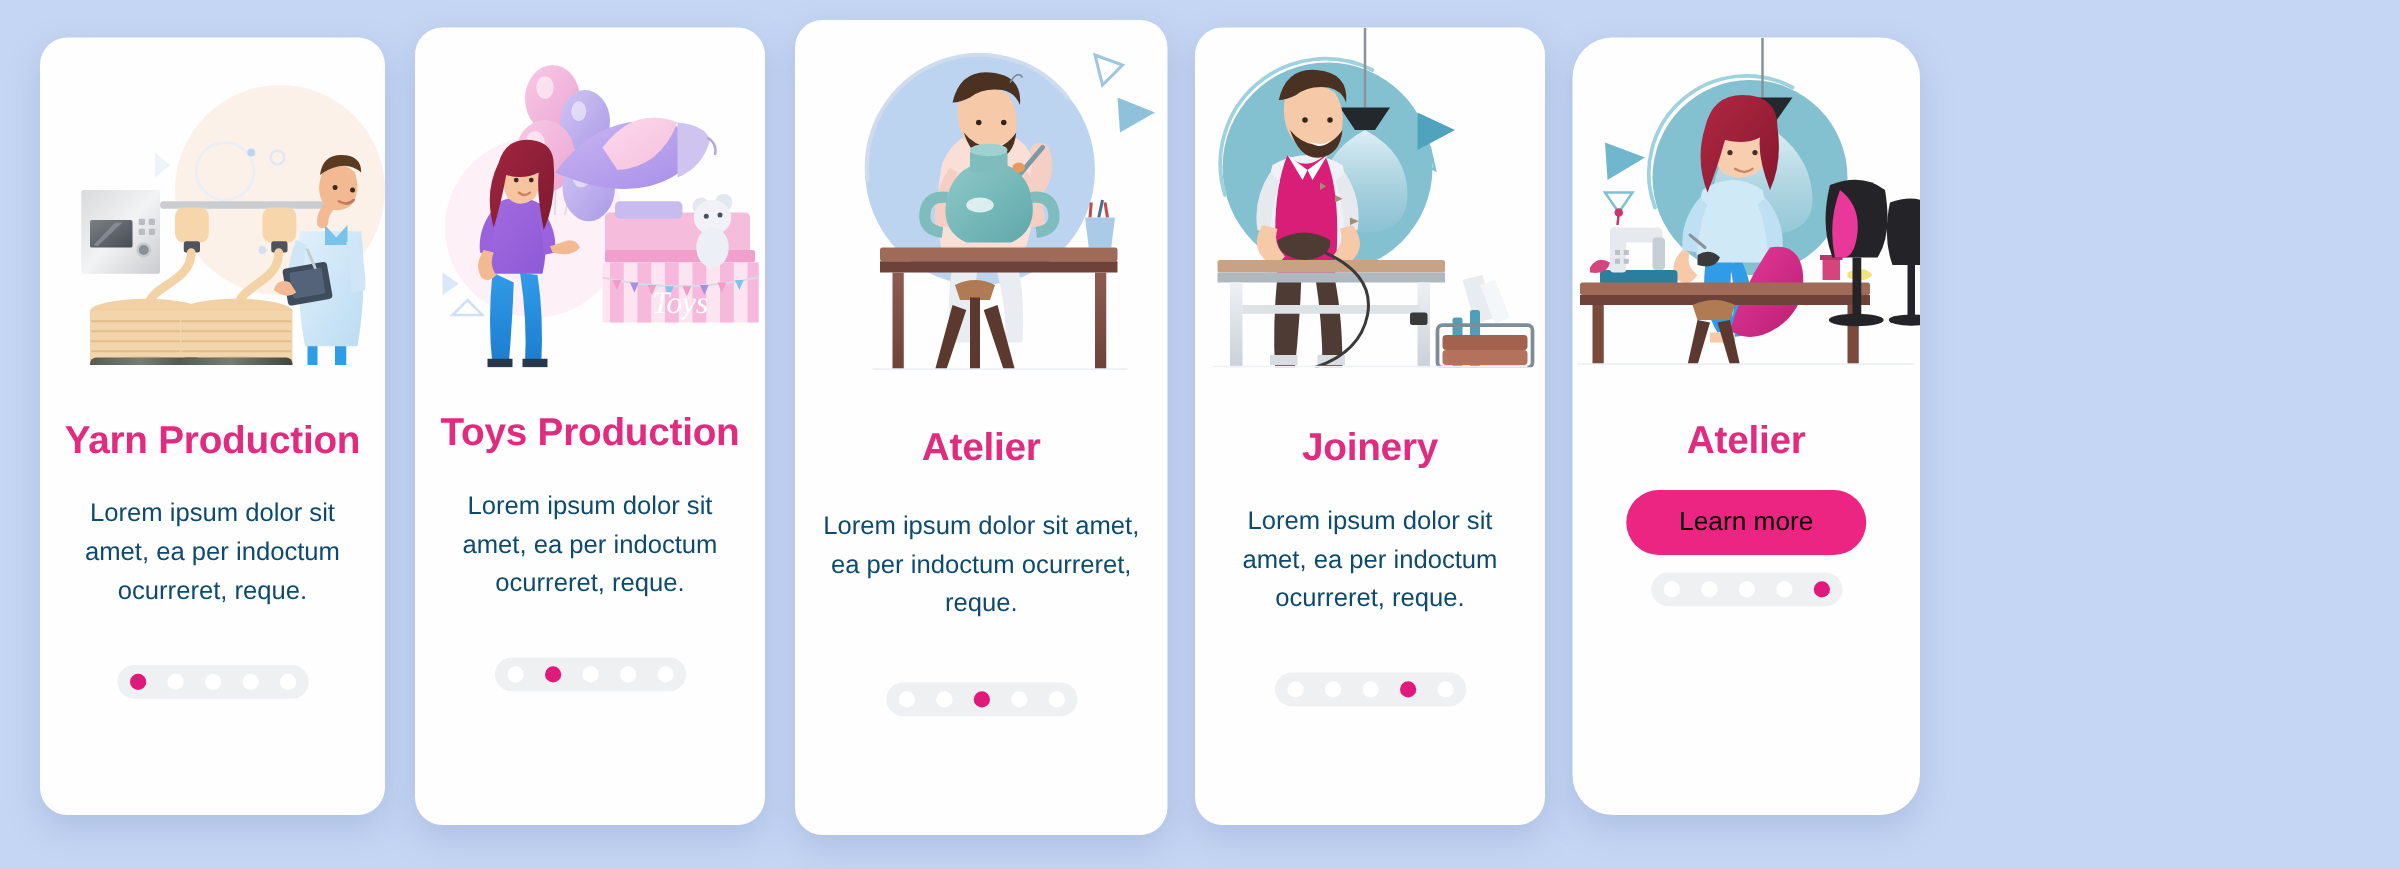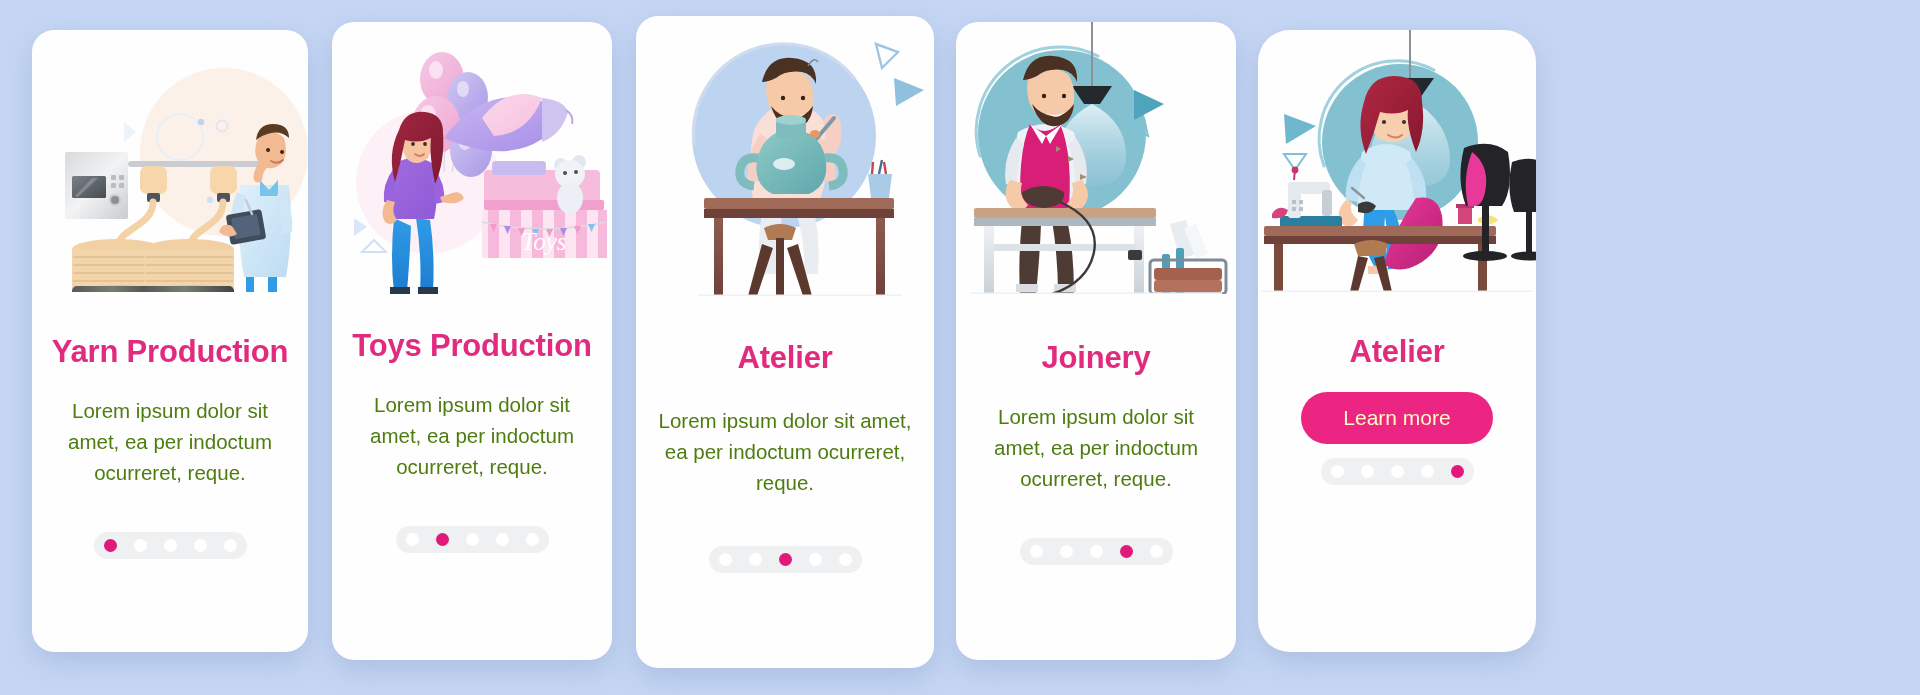--- a/index.html
+++ b/index.html
@@ -38,21 +38,21 @@
     font-size: 31px;
     font-weight: bold;
     color: #e12b7f;
     text-align: center;
     letter-spacing: -.2px;
     width: 100%;
   }
   .card-desc {
     font-size: 20.5px;
     line-height: 1.50;
-    color: #4d7c0f;
+    color: #0c4a6e;
     text-align: center;
     width: 86%;
   }
 
   
   .pager {
     display: flex;
     align-items: center;
     gap: 17px;
     background: #eff0f2;
@@ -64,21 +64,21 @@
     border-radius: 50%;
     background: #ffffff;
     flex: 0 0 auto;
   }
   .pager .dot.on { background: #e0197a; }
 
   
   .cta {
     border: none;
     background: #ec2583;
-    color: #fef9c3;
+    color: #000000;
     font-family: "Liberation Sans", sans-serif;
     font-size: 21px;
     border-radius: 26px;
     padding: 14px 42px;
     cursor: pointer;
     white-space: nowrap;
   }
 
   
   #card-1 { left: 32px;   top: 30px;  width: 276px; height: 622px; }

